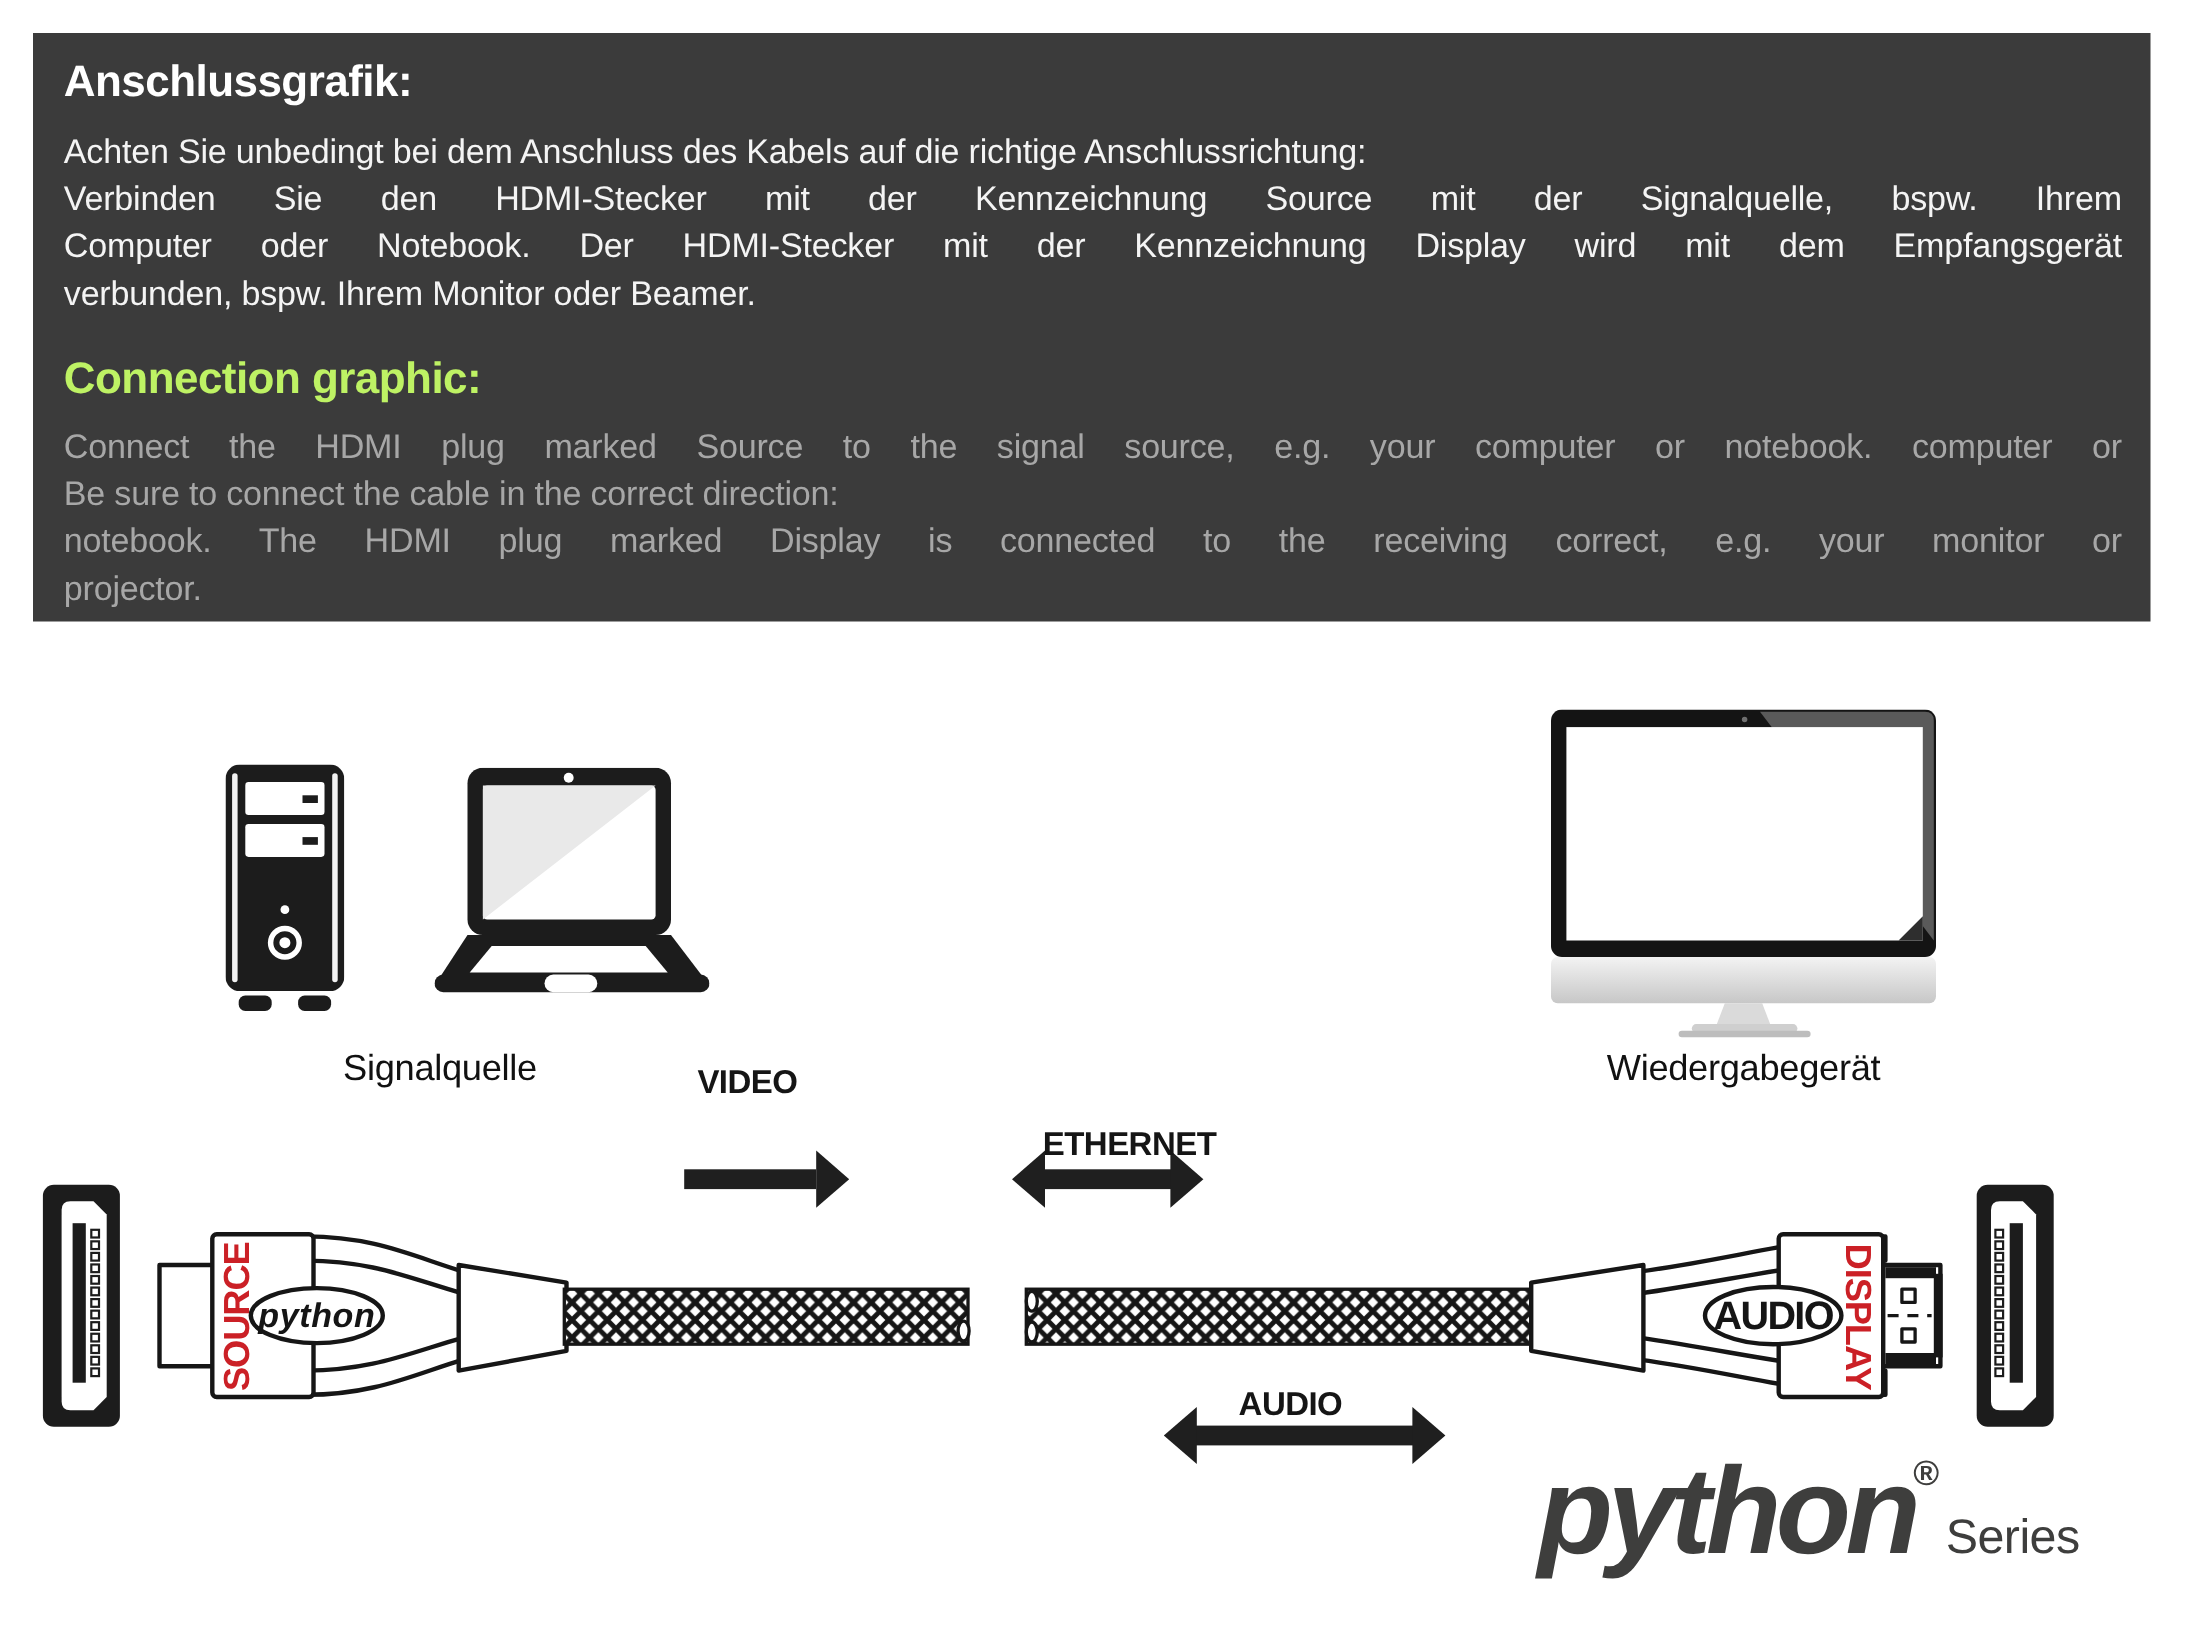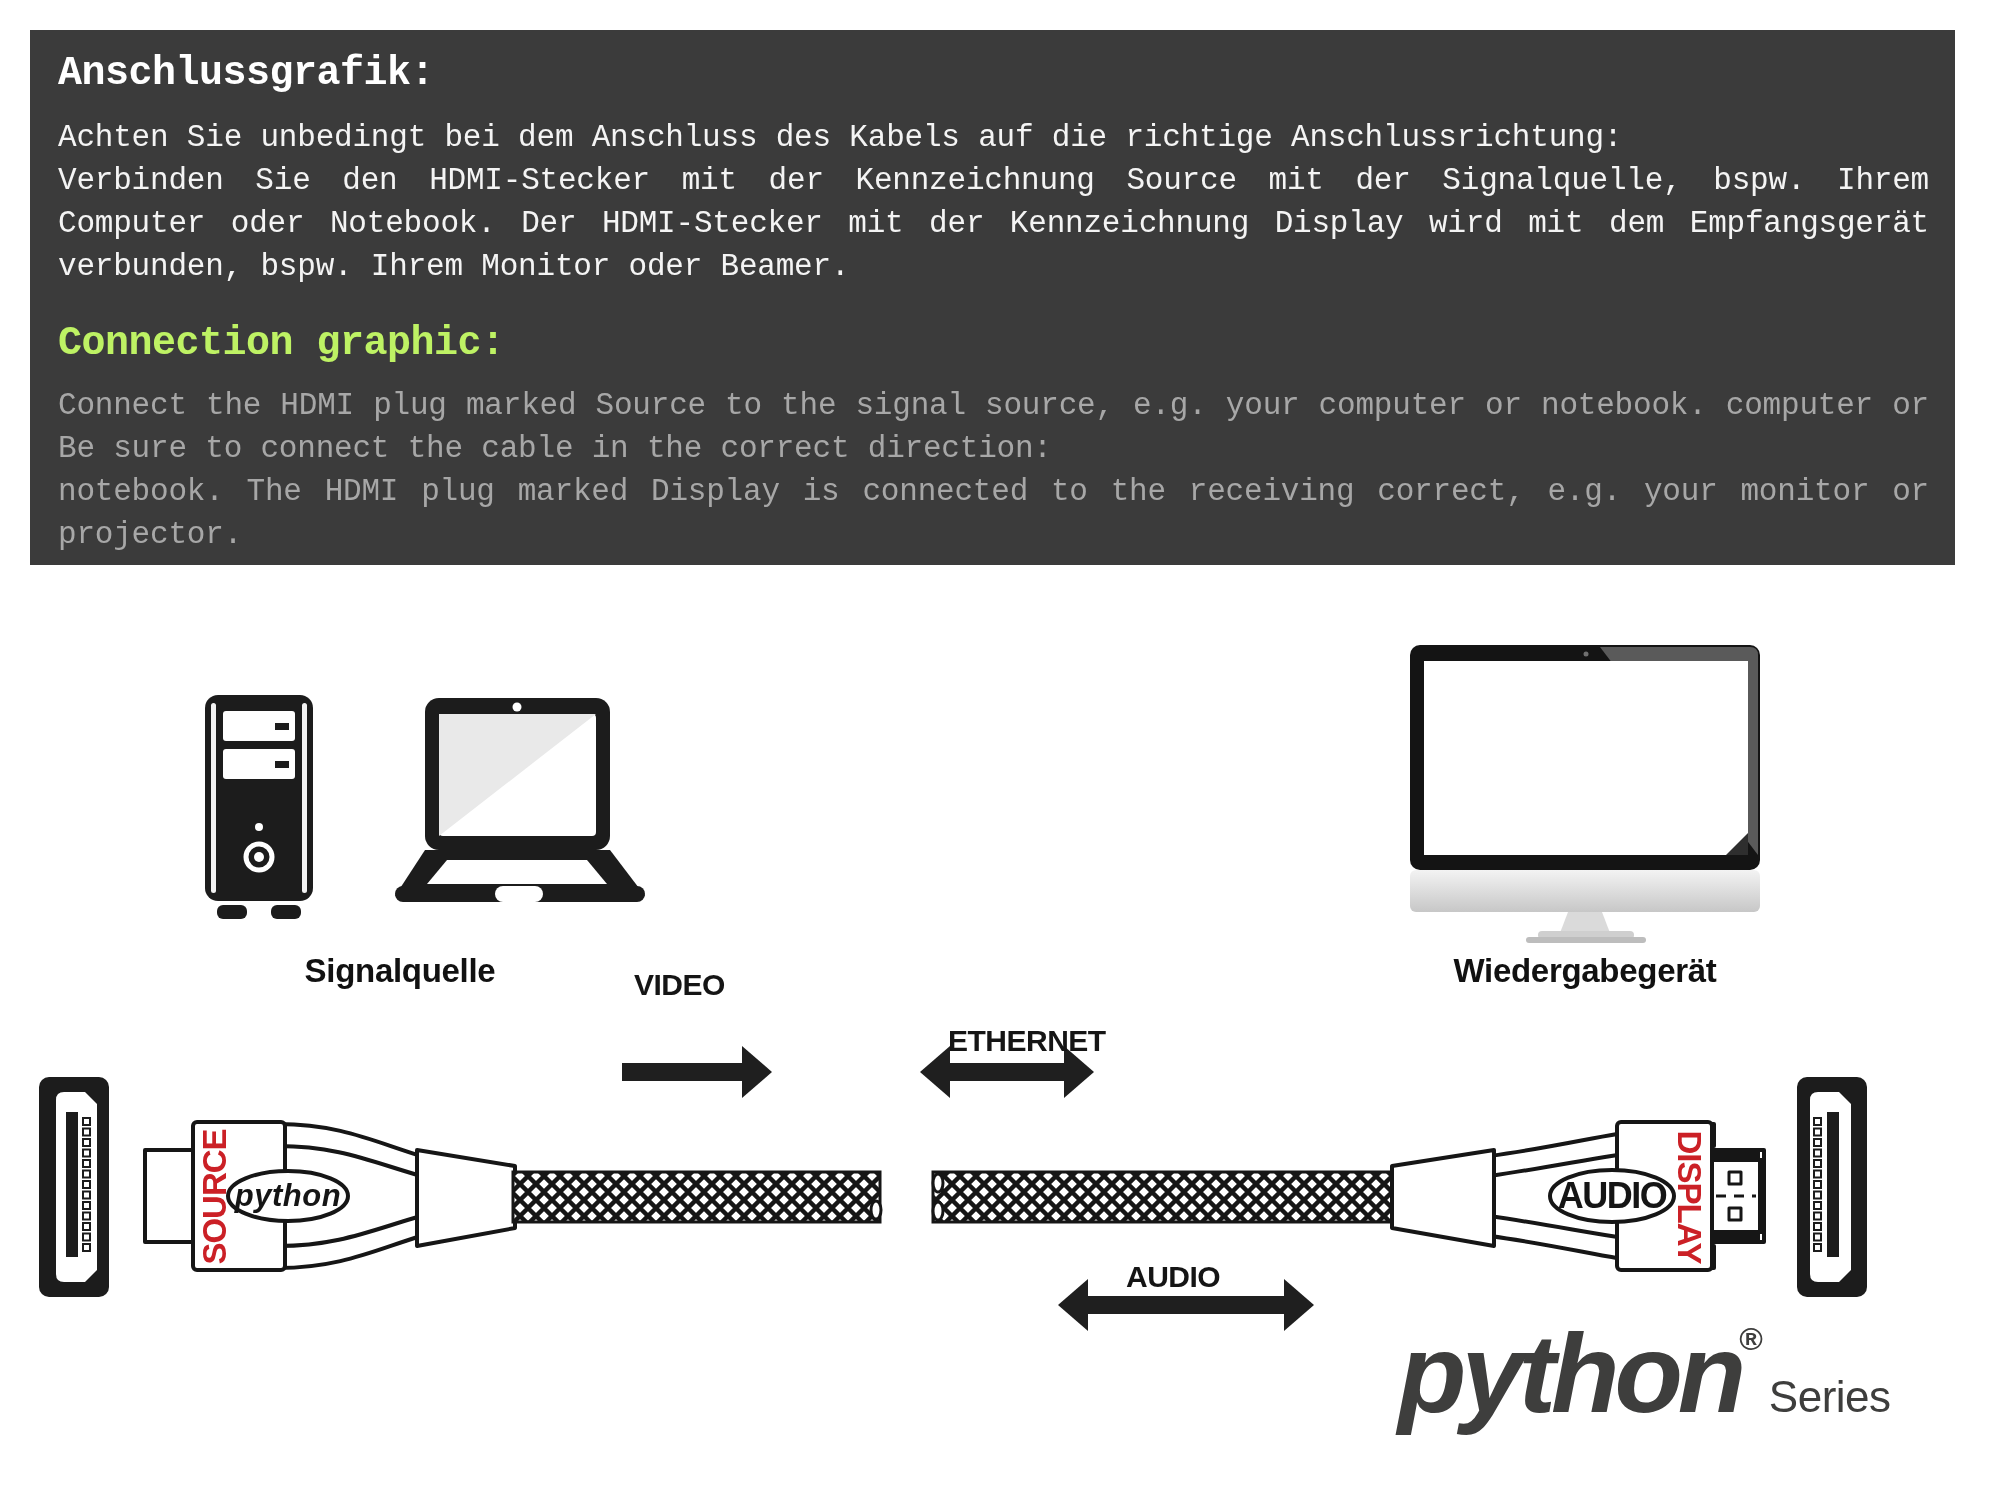--- a/index.html
+++ b/index.html
@@ -1,31 +1,31 @@
 <!DOCTYPE html>
 <html><head>
 <meta charset="utf-8">
 <style>
   html,body{margin:0;padding:0;background:#ffffff;}
   #stage{position:relative;width:2000px;height:1500px;background:#ffffff;overflow:hidden;
          font-family:"Liberation Sans","DejaVu Sans",sans-serif;color:#1a1a1a;}
 
   
   .panel{position:absolute;left:30px;top:30px;width:1925px;height:535px;background:#3b3b3b;
-         box-sizing:border-box;padding:16px 26px 0 28px;font-family:Liberation Mono, monospace;}
+         box-sizing:border-box;padding:16px 26px 0 28px;}
   .panel h1{margin:6px 0 20px 0;font-size:40px;line-height:1.1;font-weight:bold;color:#ffffff;letter-spacing:-0.5px;}
   .panel h2{margin:34px 0 18px 0;font-size:40px;line-height:1.1;font-weight:bold;color:#bef264;letter-spacing:-0.5px;}
   .tline{font-size:31px;line-height:43px;letter-spacing:-0.2px;white-space:normal;}
   .de .tline{color:#f4f4f4;}
   .en .tline{color:#a7a7a7;}
   .stretch{text-align:justify;text-align-last:justify;}
 
   
   .icon{position:absolute;}
-  .caption{position:absolute;font-size:33px;font-weight:bold;color:#111;text-align:center;letter-spacing:-0.3px;}
+  .caption{position:absolute;font-size:33px;font-weight:normal;color:#111;text-align:center;letter-spacing:-0.3px;}
 
   
   .arrowlbl{position:absolute;font-size:30px;font-weight:bold;color:#151515;letter-spacing:-0.5px;}
   .plugtxt{position:absolute;width:150px;height:36px;line-height:36px;text-align:center;
            font-size:33px;font-weight:bold;color:#cb2026;letter-spacing:-1px;}
   .rot-ccw{transform:rotate(-90deg);}
   .rot-cw{transform:rotate(90deg);}
   .ovaltxt{position:absolute;text-align:center;color:#151515;}
   .brandoval{left:228px;top:1174px;width:120px;height:44px;line-height:44px;
              font-size:31px;font-style:italic;font-weight:600;letter-spacing:0.5px;}

